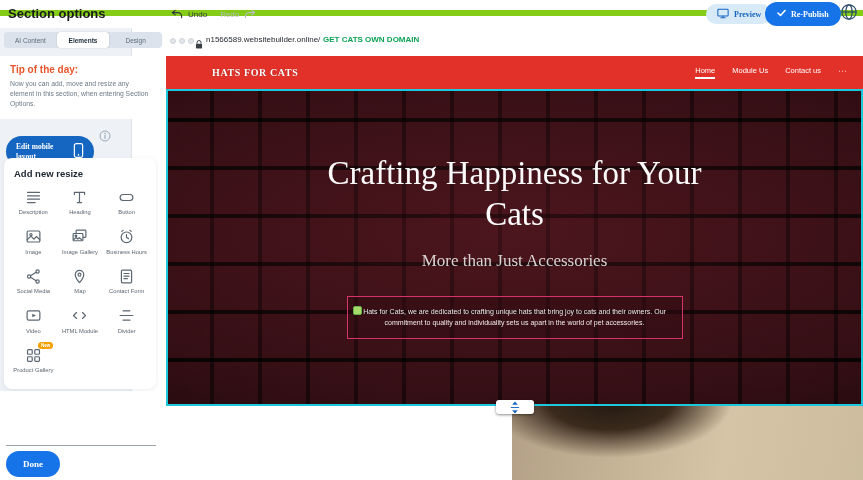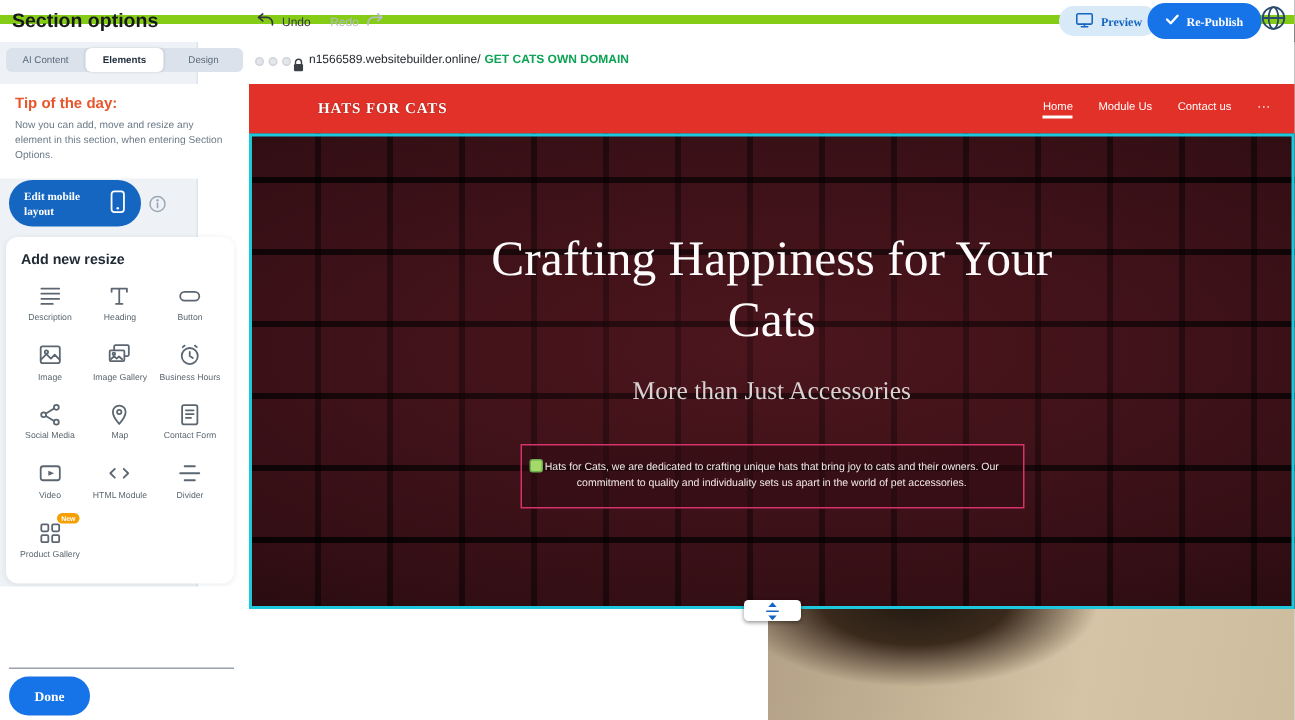--- a/index.html
+++ b/index.html
@@ -28,21 +28,21 @@
   .tabs { position:absolute; left:4px; top:4px; width:158px; height:16px; background:#dbe2eb;
           border-radius:4px; display:flex; align-items:stretch; }
   .tab { flex:1; display:flex; align-items:center; justify-content:center; font-size:6.5px;
          color:#5c6b7c; border-radius:4px; cursor:pointer; }
   .tab.active { background:#fff; color:#1c2b3a; font-weight:700; box-shadow:0 0 2px rgba(0,0,0,.15); }
 
   .tip { position:absolute; left:0; top:28px; width:166px; height:63px; background:#fff; padding:8px 10px; }
   .tip-title { font-size:10px; font-weight:700; color:#e8552b; }
   .tip-body { margin-top:4px; font-size:6.8px; line-height:1.45; color:#6c7a88; width:142px; }
 
-  #edit-mobile-btn { left:6px; top:92px; height:31px; padding:0 10px; border-radius:17px;
+  #edit-mobile-btn { left:6px; top:108px; height:31px; padding:0 10px; border-radius:17px;
                      background:#1566c0; color:#fff; font-size:7.5px; font-weight:600; }
   #info-btn { position:absolute; left:99px; top:102px; width:12px; height:12px; background:none; border:none; cursor:pointer; }
 
   .add-card { position:absolute; left:4px; top:130px; width:152px; height:231px; background:#fff;
               border-radius:8px; box-shadow:0 1px 4px rgba(27,43,65,.09); padding:10px 7px; }
   .add-title { font-size:9.5px; font-weight:700; color:#202a35; margin-bottom:9px; padding-left:3px; }
   .egrid { display:grid; grid-template-columns:repeat(3,1fr); row-gap:11px; column-gap:2px; }
   .cell { display:flex; flex-direction:column; align-items:center; gap:3px; cursor:pointer; }
   .eicon { position:relative; width:18px; height:18px; display:flex; align-items:center; justify-content:center; }
   .elabel { font-size:5.8px; color:#5c6770; text-align:center; line-height:1.3; max-width:42px; }

